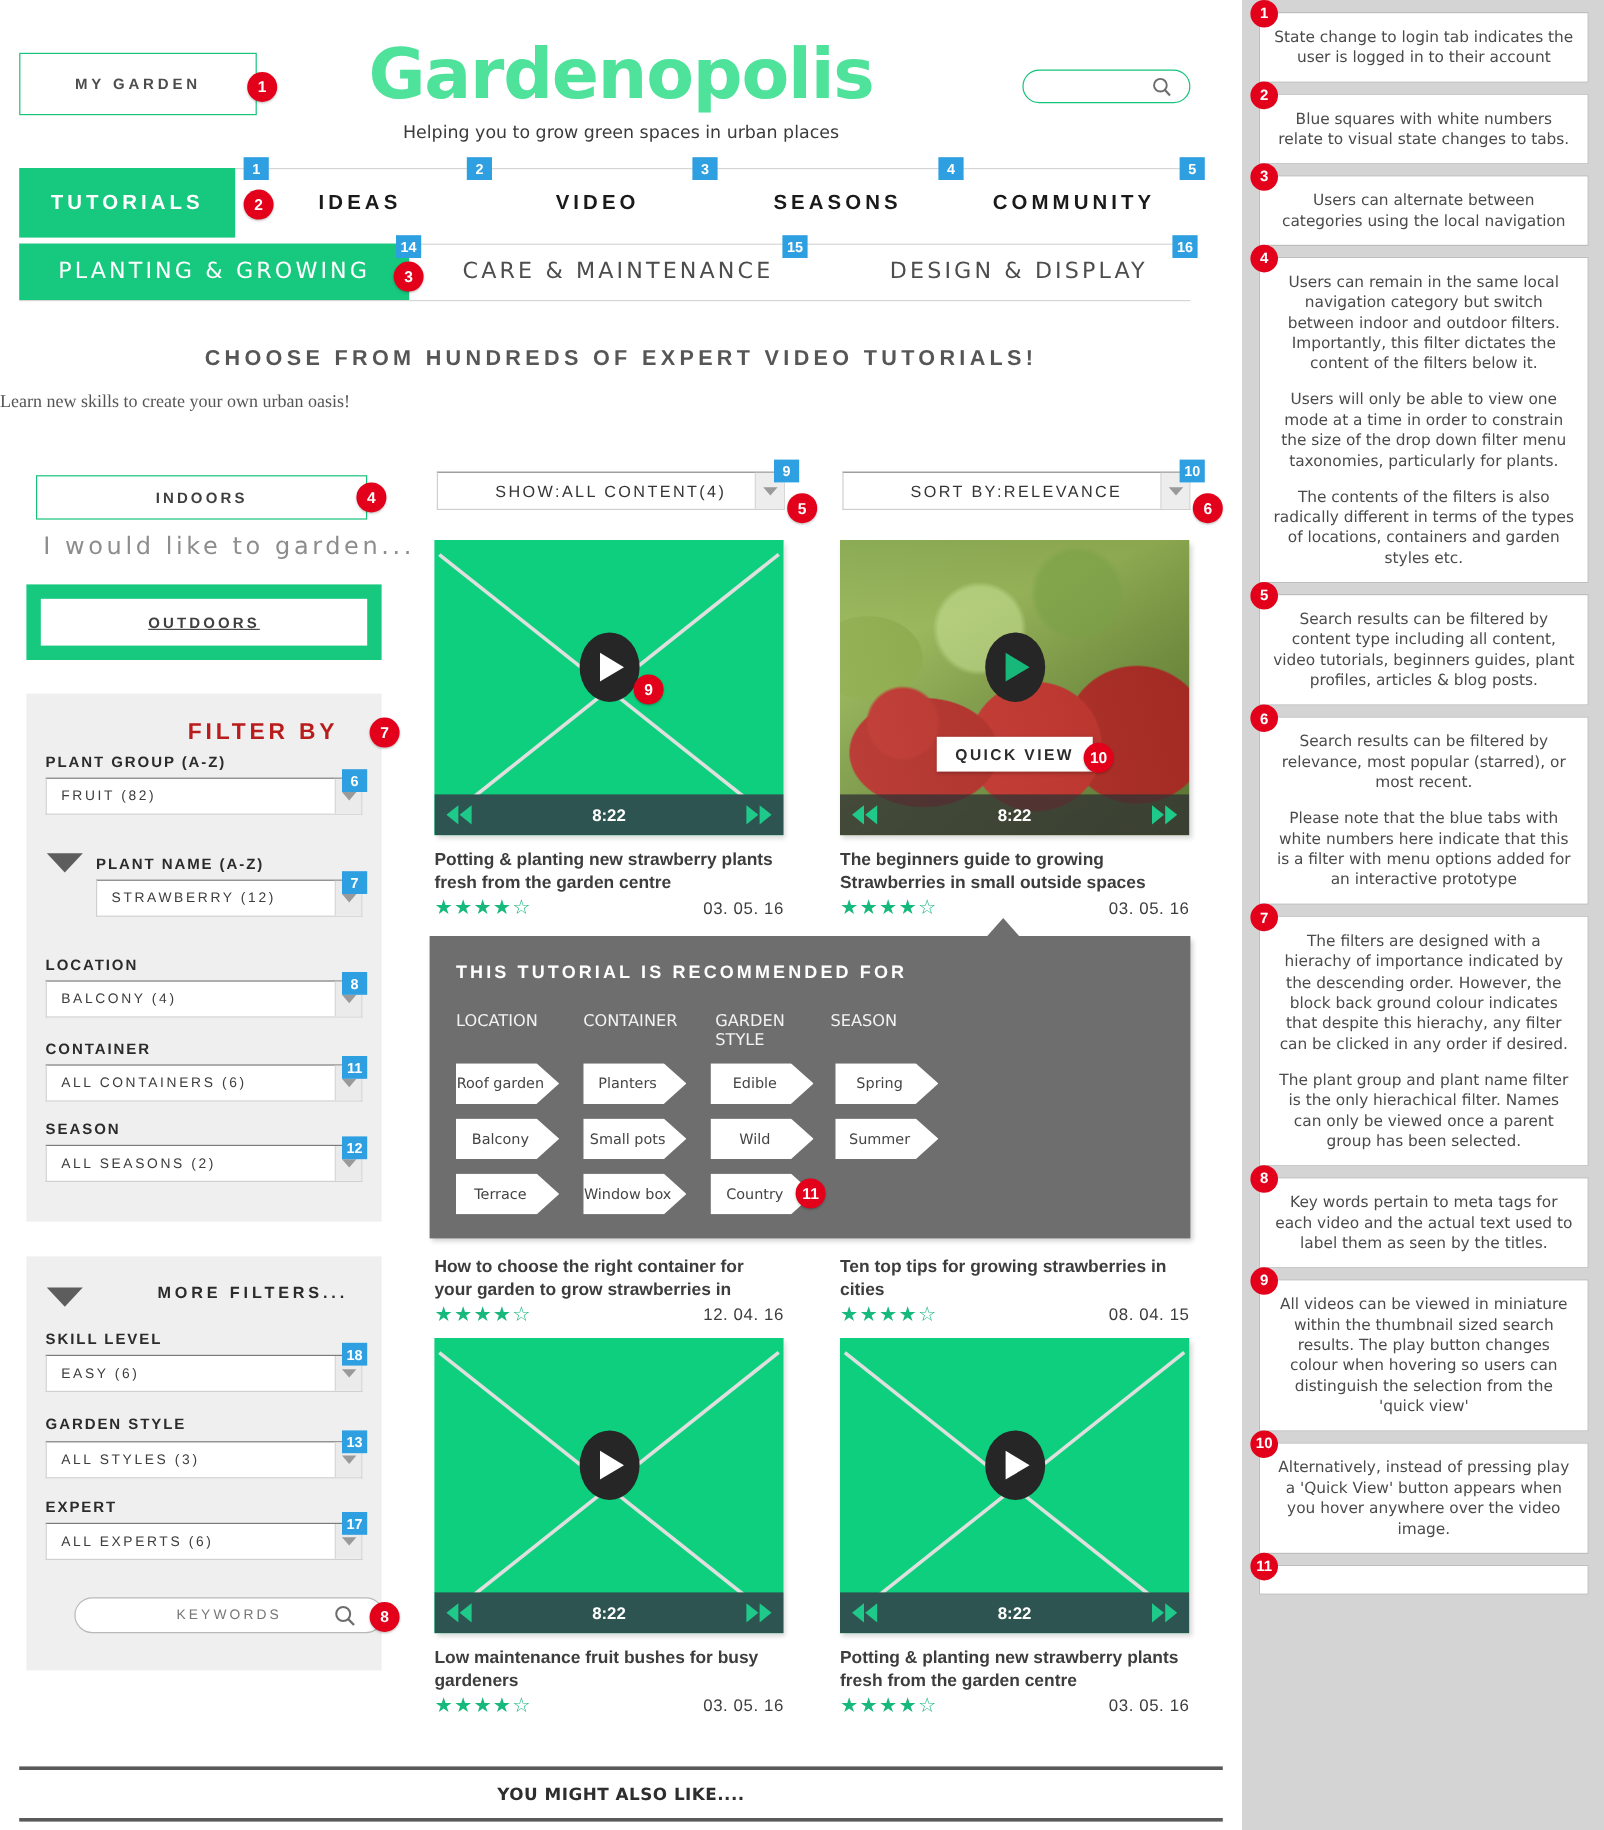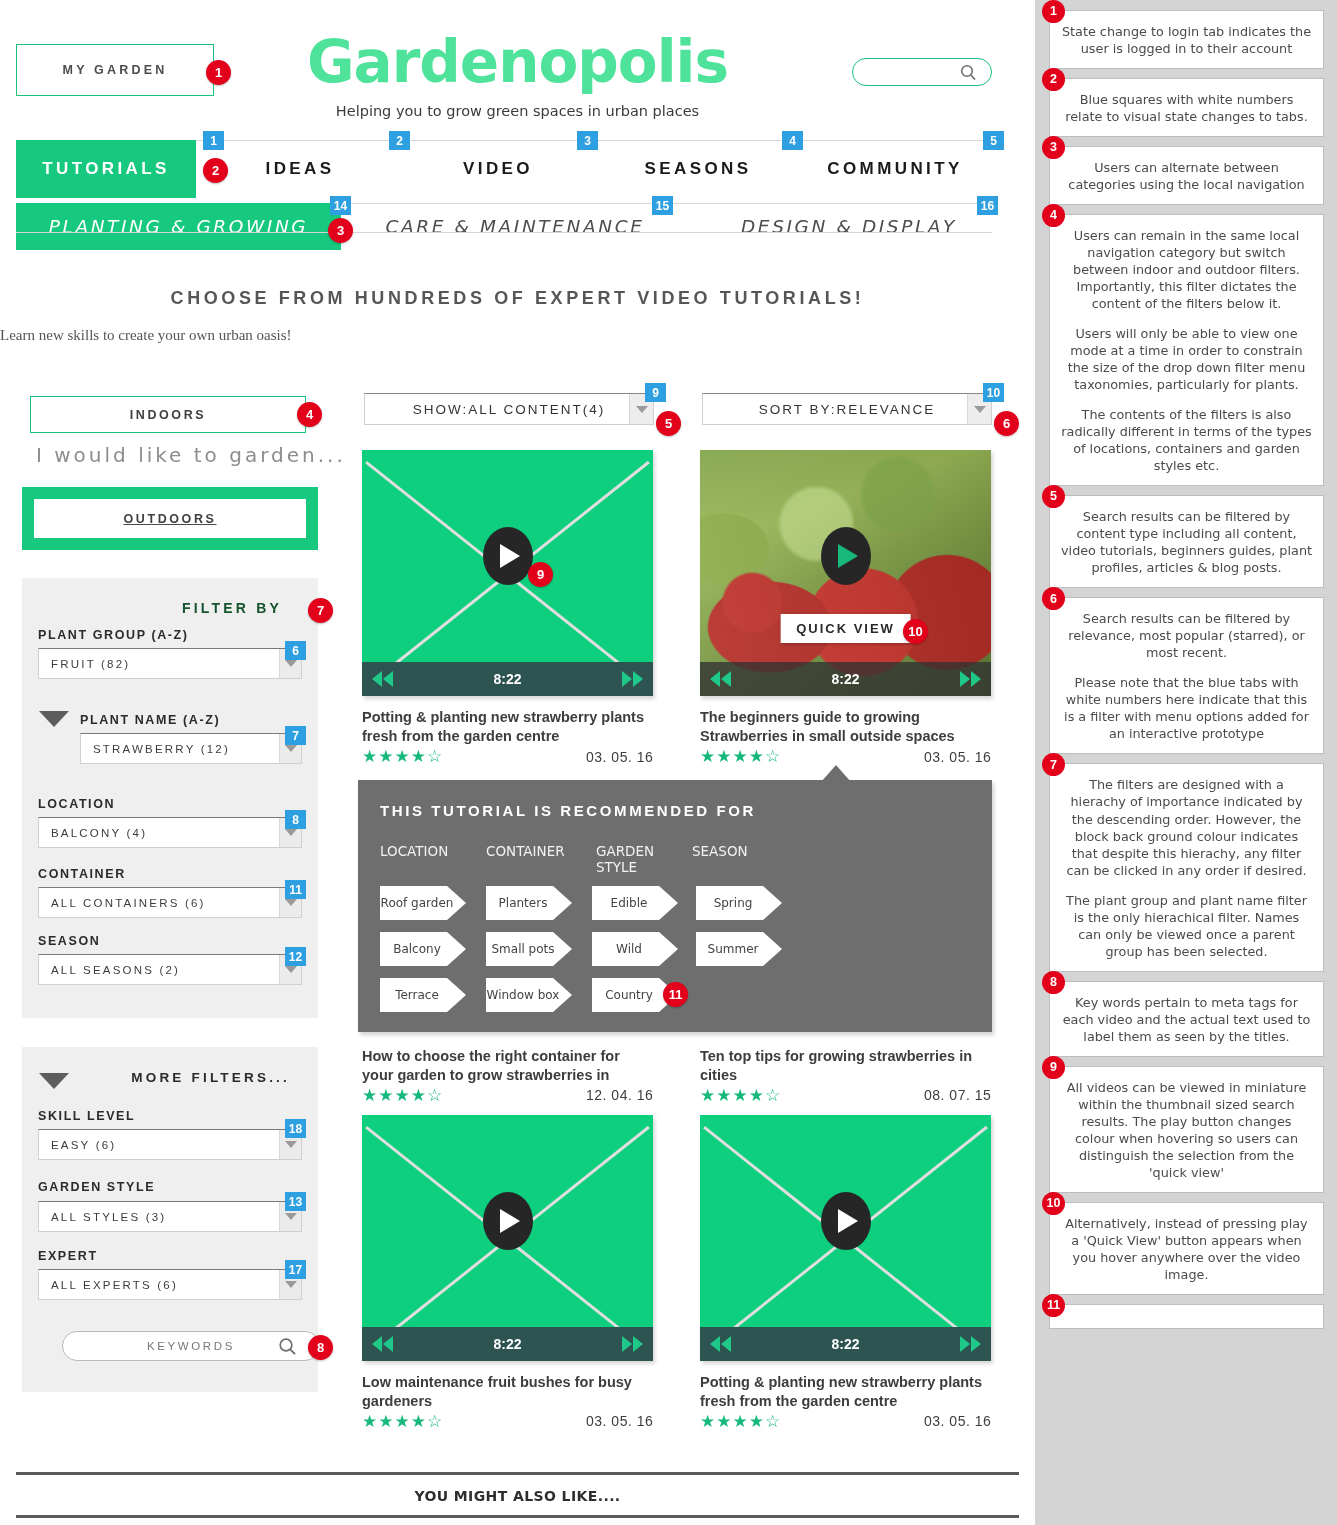--- a/index.html
+++ b/index.html
@@ -38,21 +38,21 @@
   .navrow { position:absolute; left:16px; top:140px; width:976px; height:58px; }
   .navline { position:absolute; left:0; top:0; width:976px; height:1px; background:#d6d6d6; }
   .navitem {
     position:absolute; top:0; height:58px; display:flex; align-items:center;
     justify-content:center; font-size:17px; font-weight:700; letter-spacing:3.4px;
     color:#1a1a1a;
   }
   .navitem.active { background:#16c97e; color:#fff; }
 
   
-  .subrow { position:absolute; left:16px; top:203px; width:976px; height:30px;font-style:italic; }
+  .subrow { position:absolute; left:16px; top:203px; width:976px; height:48px; }
   .subline { position:absolute; left:0; top:0; width:976px; height:1px; background:#d6d6d6; }
   .subbottom { position:absolute; left:0; bottom:0; width:976px; height:1px; background:#d6d6d6; }
   .subitem {
     position:absolute; top:0; height:47px; display:flex; align-items:center;
     justify-content:center; font-size:18.5px; letter-spacing:2.6px; color:#4d4d4d;
     font-family:"DejaVu Sans", sans-serif; font-weight:400;
   }
   .subitem.active { background:#16c97e; color:#fff; }
 
   
@@ -83,22 +83,22 @@
   .outdoors {
     width:272px; height:39px; background:#fff; display:flex; align-items:center;
     justify-content:center; font-size:12.5px; font-weight:700; letter-spacing:2.6px;
     color:#3f3f3f;
   }
 
   
   .fpanel { position:absolute; left:22px; top:578px; width:296px; height:440px; background:#efefef; }
   .fpanel2 { position:absolute; left:22px; top:1047px; width:296px; height:345px; background:#efefef; }
   .filterby {
-    position:absolute; right:36px; top:22px; font-size:14px; font-weight:700;
-    letter-spacing:3.2px; color:#14532d;
+    position:absolute; right:36px; top:22px; font-size:19px; font-weight:700;
+    letter-spacing:3.2px; color:#b91c1c;
   }
   .morefilters {
     position:absolute; right:28px; top:23px; font-size:13.5px; font-weight:700;
     letter-spacing:3.2px; color:#2b2b2b;
   }
   .tri {
     width:0;height:0;border-left:15px solid transparent;border-right:15px solid transparent;
     border-top:16px solid #5d5d5d;
   }
   .flabel {
@@ -548,21 +548,21 @@
     </div>
   </div>
   <div class="rdot" style="left:663px;top:982px">11</div>
 
   <div class="vtitle" style="left:362px;top:1047px;width:292px">How to choose the right container for your garden to grow strawberries in</div>
   <div class="vmeta stars" style="left:362px;top:1085px">★★★★☆</div>
   <div class="vdate" style="left:586px;top:1087px">12. 04. 16</div>
 
   <div class="vtitle" style="left:700px;top:1047px;width:292px">Ten top tips for growing strawberries in cities</div>
   <div class="vmeta stars" style="left:700px;top:1085px">★★★★☆</div>
-  <div class="vdate" style="left:924px;top:1087px">08. 07. 15</div>
+  <div class="vdate" style="left:924px;top:1087px">08. 04. 15</div>
 
   <div class="vid" style="left:362px;top:1115px;width:291px;height:246px">
     <div class="vthumb">
       <div class="x1"></div>
       <div class="x2"></div>
       <div class="playbtn">
           <i class="ptri"></i>
         </div>
       <div class="vbar">
         <svg class="pr" width="24" height="18" viewBox="0 0 24 18">

